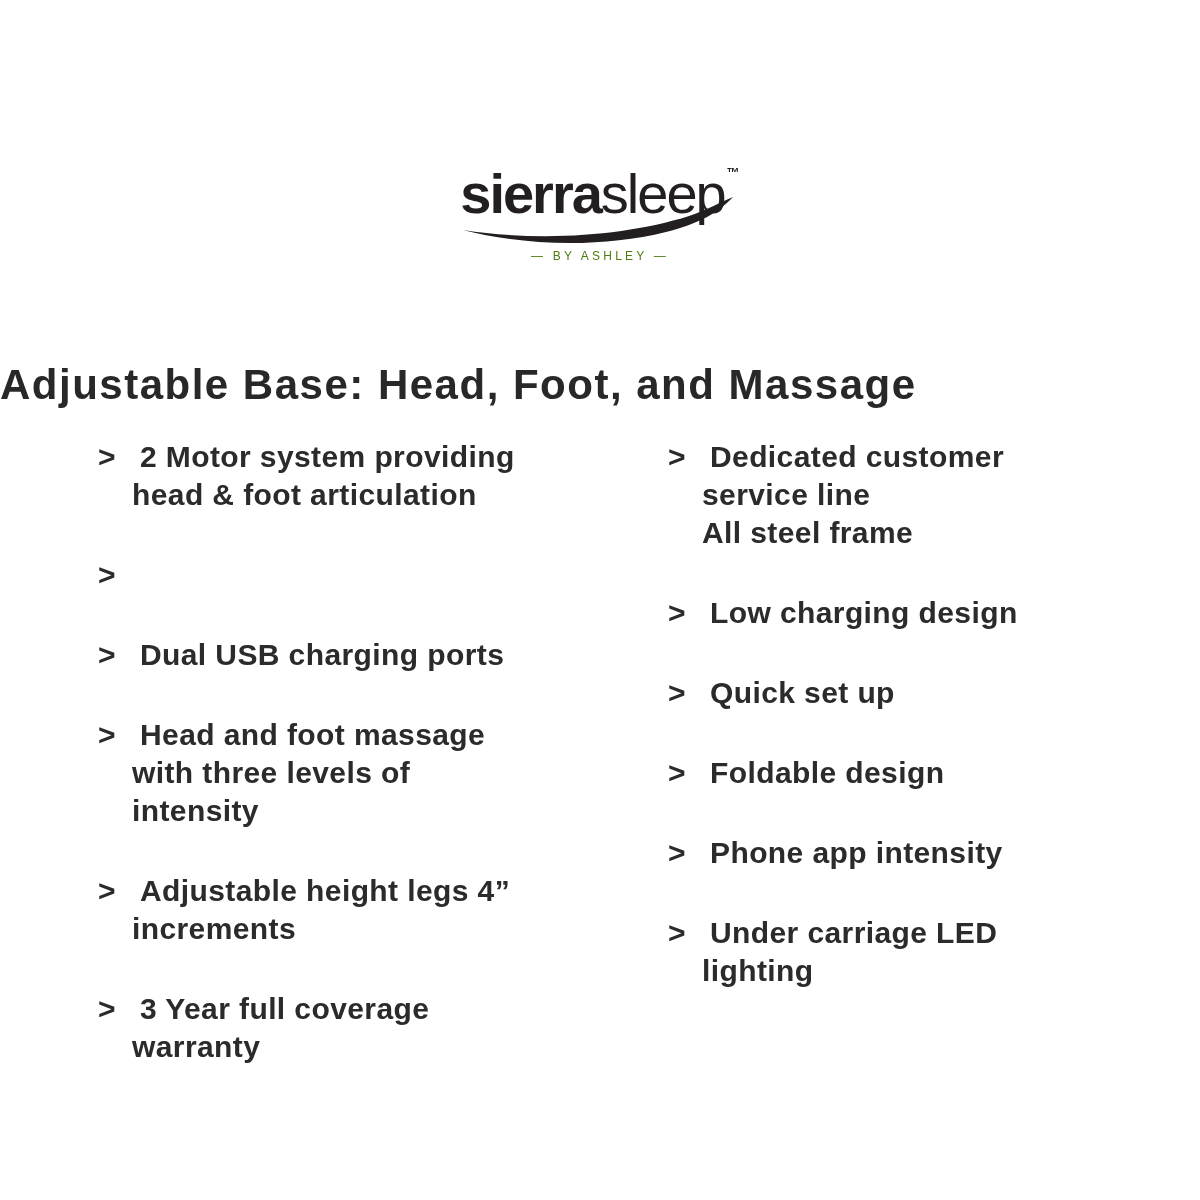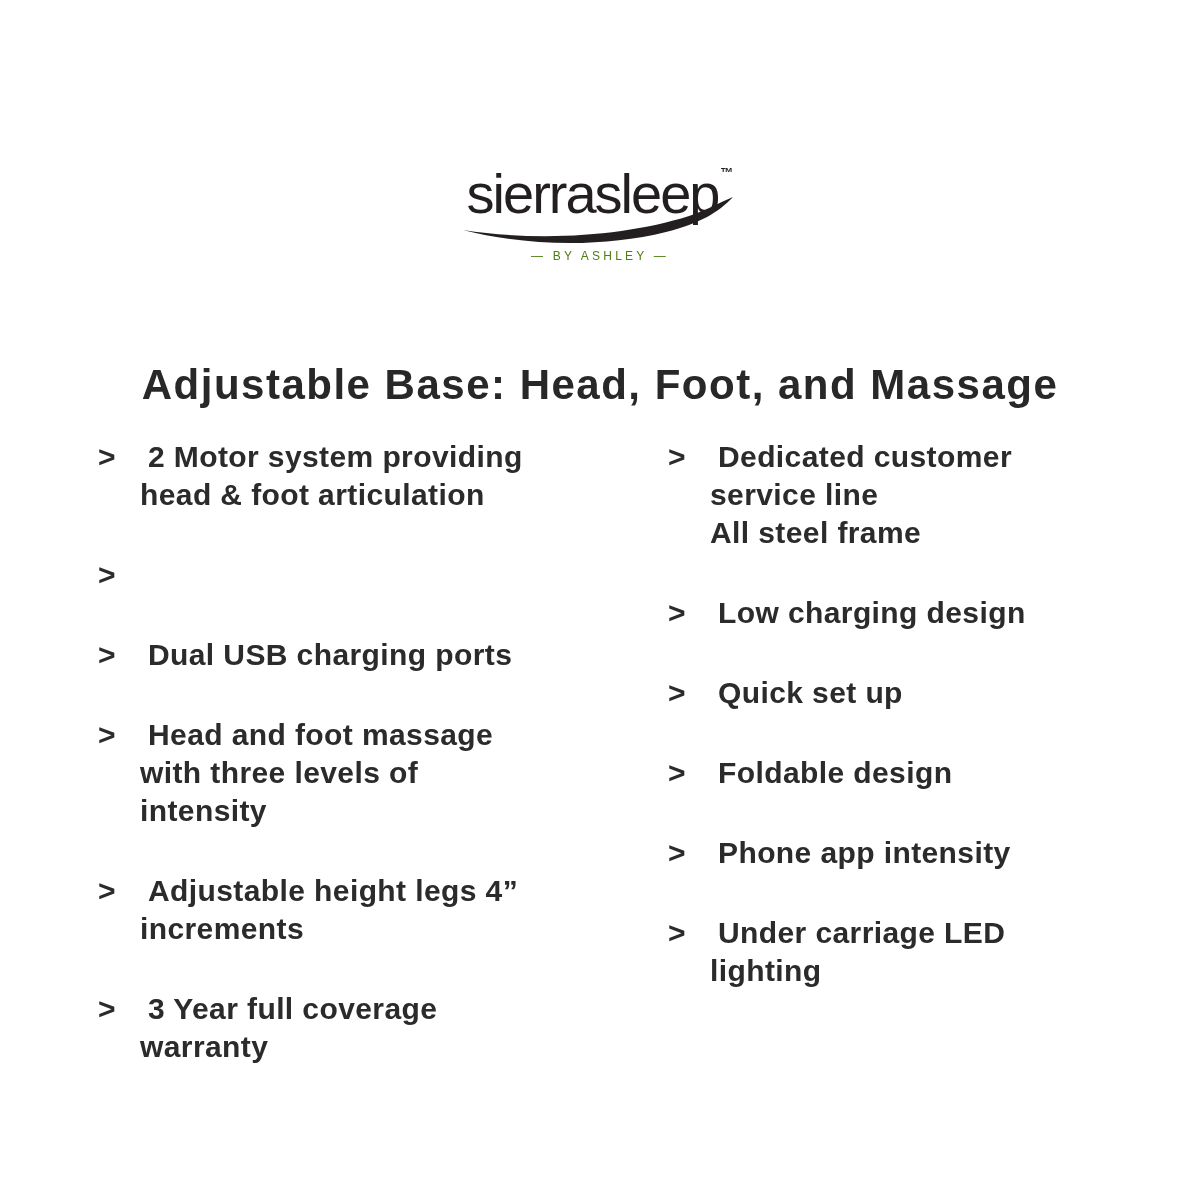--- a/index.html
+++ b/index.html
@@ -29,21 +29,21 @@
     top: 163px;
     left: 0;
     width: 100%;
     text-align: center;
     font-size: 56px;
     letter-spacing: -2px;
     line-height: 1.1;
     color: #231f20;
     white-space: nowrap;
   }
-  .logo-sierra { font-weight: 400; text-align: center; }
+  .logo-sierra { font-weight: 700; text-align: center; }
   .logo-sleep  { font-weight: 400; margin-top: 24px; }
   .logo-tm {
     display: inline-block;
     font-size: 13px;
     font-weight: 700;
     letter-spacing: 0;
     vertical-align: top;
     margin-left: 2px;
     margin-top: 3px;
   }
@@ -69,21 +69,20 @@
     color: #4d7c0f;
     white-space: nowrap;
   }
 
   
   .headline {
     position: absolute;
     top: 333px;
     left: 0;
     width: 100%;
-    text-align: center;
     font-size: 42px;
     font-weight: 700;
     letter-spacing: 1.5px;
     color: #282828;
     white-space: nowrap;
   }
 
   
   .col {
     position: absolute;
@@ -102,21 +101,20 @@
     letter-spacing: 0.4px;
     color: #2b2b2b;
   }
   .feature-marker {
     flex: 0 0 34px;
     width: 34px;
   }
   .feature-text {
     white-space: pre-wrap;
     text-indent: 8px; 
-    margin-left: 8px;
   }
 </style>
 </head>
 <body>
 
 <div class="logo">
   <svg class="swoosh" viewBox="0 0 276 54" xmlns="http://www.w3.org/2000/svg" aria-hidden="true">
     <path d="M2,36 C65,52 140,54 205,38 C238,30 258,18 272,3 C260,8 248,15 228,22 C165,42 80,48 2,36 Z"></path>
   </svg>
   <div class="logo-line">

